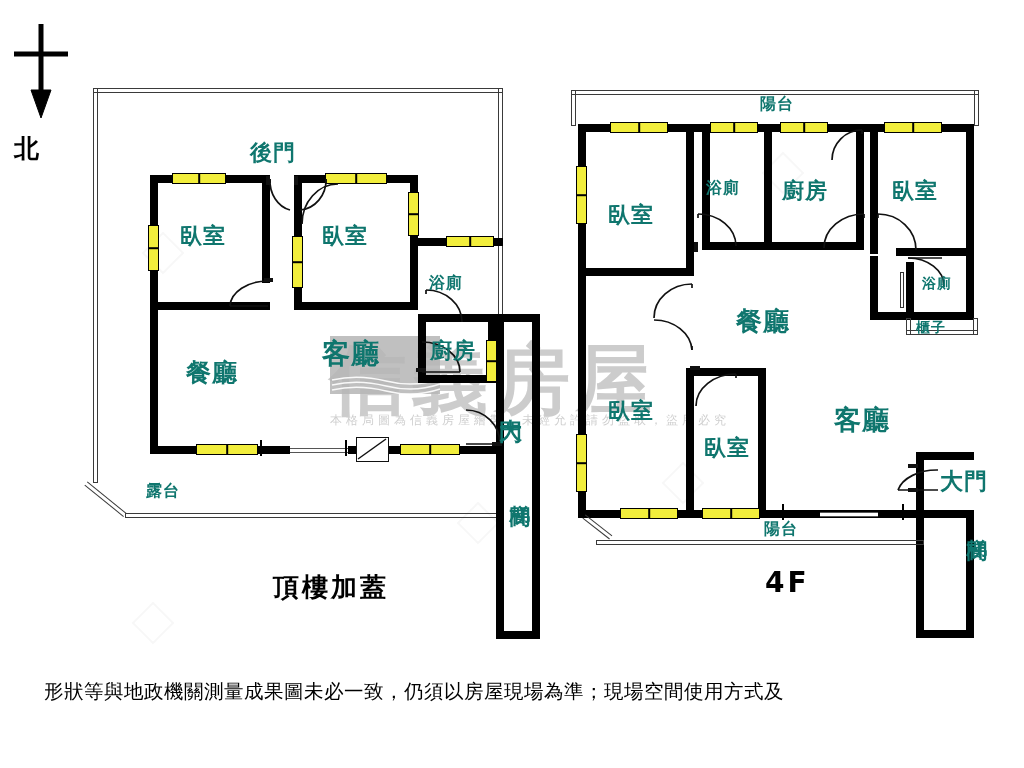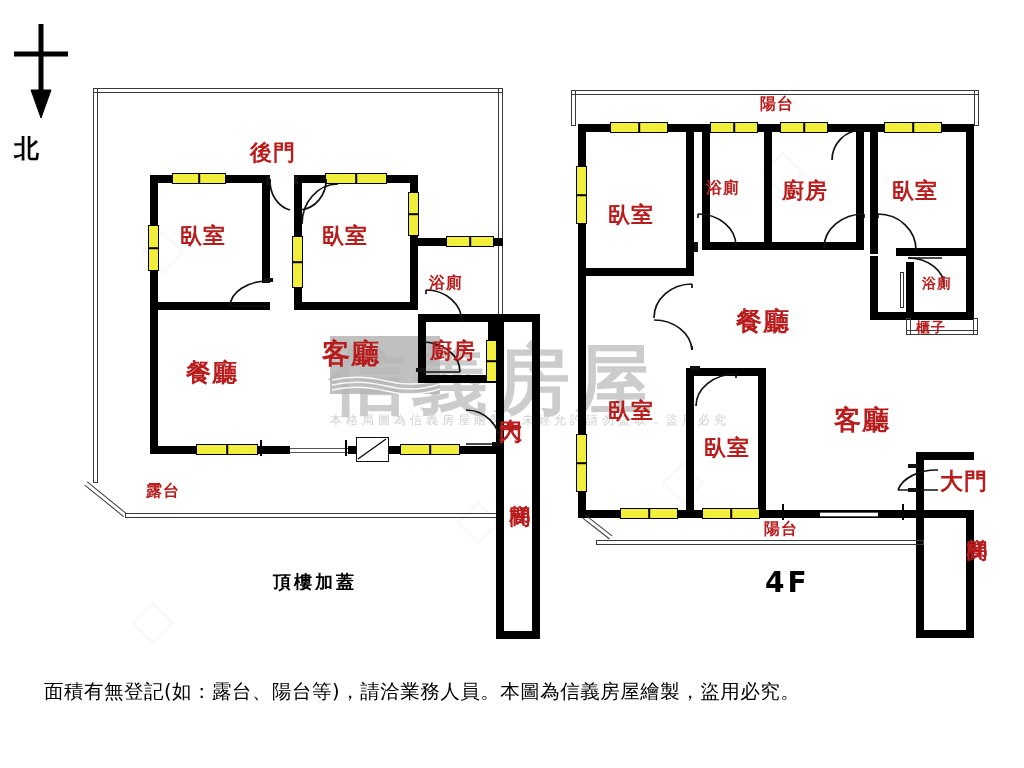--- a/index.html
+++ b/index.html
@@ -23,28 +23,28 @@
   
   .door{position:absolute;}
   .door svg{display:block;overflow:visible;}
   .door svg path,.door svg line{fill:none;stroke:#111;stroke-width:1.7;}
 
   
   .stub{position:absolute;background:#111;}
 
   
   .lbl{position:absolute;font-family:"DejaVu Sans","Liberation Sans",sans-serif;
-       color:#b91c1c;white-space:nowrap;line-height:1;letter-spacing:1px;}
+       color:#0f766e;white-space:nowrap;line-height:1;letter-spacing:1px;}
   .lbl.r{font-size:22px;font-weight:700;}
   .lbl.r-sm{font-size:16px;font-weight:700;}
   .lbl.r-xs{font-size:14px;font-weight:700;}
   .lbl.v{writing-mode:vertical-rl;text-orientation:upright;letter-spacing:3px;}
 
   
-  .caption{position:absolute;font-size:18px;font-weight:700;letter-spacing:3px;}
+  .caption{position:absolute;font-size:26px;font-weight:700;letter-spacing:3px;}
 
   
   #north{position:absolute;}
   #north svg line,#north svg polygon{stroke:#000;}
   .north-lbl{position:absolute;font-size:25px;font-weight:700;}
 
   
   .wm{position:absolute;pointer-events:none;user-select:none;}
   .wm-big{font-size:76px;font-weight:700;color:#b9b9b9;opacity:.72;letter-spacing:6px;white-space:nowrap;}
   .wm-line{font-size:12px;color:#cfcfcf;letter-spacing:4px;white-space:nowrap;}
@@ -381,16 +381,16 @@
     <div class="lbl r" style="left:834px;top:406px;font-size:27px;">客廳</div>
     <div class="lbl r-sm" style="left:760px;top:96px;">陽台</div>
     <div class="lbl r-sm" style="left:764px;top:521px;">陽台</div>
     <div class="lbl r" style="left:940px;top:470px;font-size:23px;">大門</div>
     <div class="lbl r v" style="left:966px;top:522px;font-size:21px;">梯間</div>
 
     <div class="caption" style="left:765px;top:566px;font-size:28px;">4F</div>
   </div>
 
   <div id="disclaimer">
-    <div>面積有無登記(如：露台、陽台等)，請洽業務人員。本圖為信義房屋繪製，盜用必究。</div>
+    <div>形狀等與地政機關測量成果圖未必一致，仍須以房屋現場為準；現場空間使用方式及</div>
   </div>
 
 </div>
 
 </body></html>

